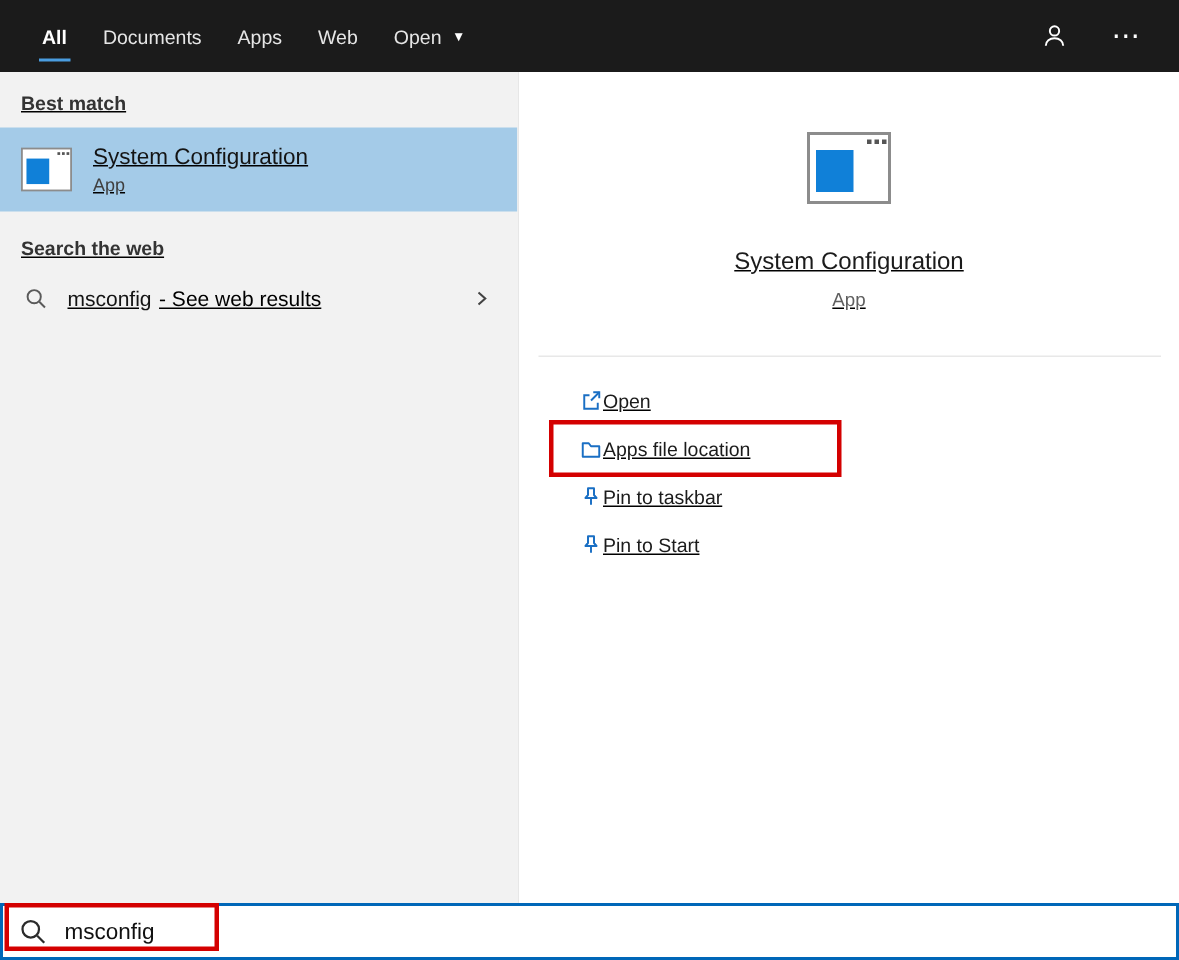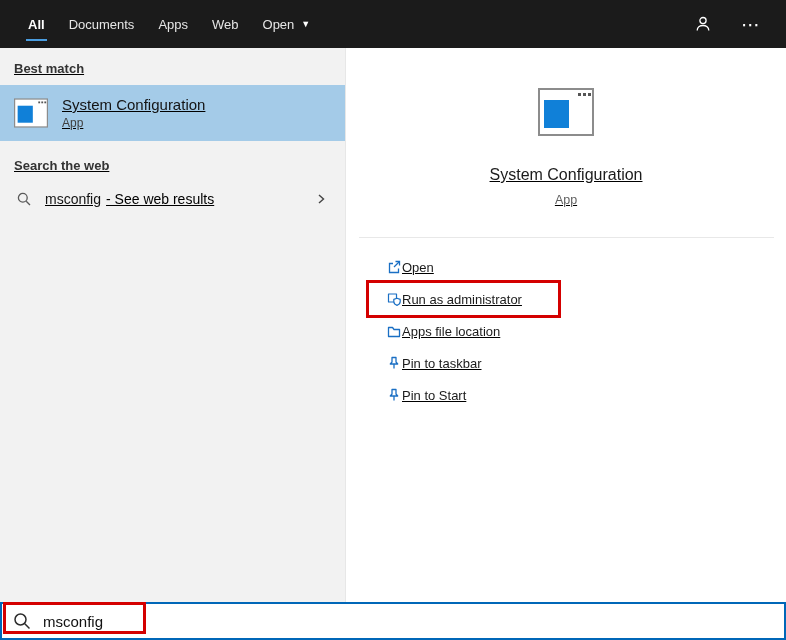--- a/index.html
+++ b/index.html
@@ -212,27 +212,20 @@
       <ul class="actions">
         <li class="action-row">
           <svg width="16" height="16" viewBox="0 0 16 16" fill="none" stroke="#1a6fc4" stroke-width="1.3">
             <path d="M7 4.5H3.5v9h9V9.5"></path>
             <path d="M9.5 2.5h4v4"></path>
             <path d="M13.5 2.5L8 8"></path>
           </svg>
           <span>Open</span>
         </li>
         <li class="action-row">
-          <svg width="16" height="16" viewBox="0 0 16 16" fill="none" stroke="#1a6fc4" stroke-width="1.2" stroke-linejoin="round">
-            <rect x="2.5" y="3" width="8" height="8"></rect>
-            <path d="M11 7.3l3.2 1.1v2.2c0 1.9-1.2 3.1-3.2 3.8-2-.7-3.2-1.9-3.2-3.8V8.4L11 7.3z" fill="#ffffff"></path>
-          </svg>
-          <span>Run as administrator</span>
-        </li>
-        <li class="action-row">
           <svg width="16" height="16" viewBox="0 0 16 16" fill="none" stroke="#1a6fc4" stroke-width="1.3" stroke-linejoin="round">
             <path d="M2.5 4.5h4l1.5 2h5.5v7h-11v-9z"></path>
           </svg>
           <span>Apps file location</span>
         </li>
         <li class="action-row">
           <svg width="16" height="16" viewBox="0 0 16 16" fill="none" stroke="#1a6fc4" stroke-width="1.3" stroke-linejoin="round">
             <path d="M6 2.5h4v4.5l1.7 2H4.3L6 7z"></path>
             <line x1="8" y1="9" x2="8" y2="13.5"></line>
           </svg>

